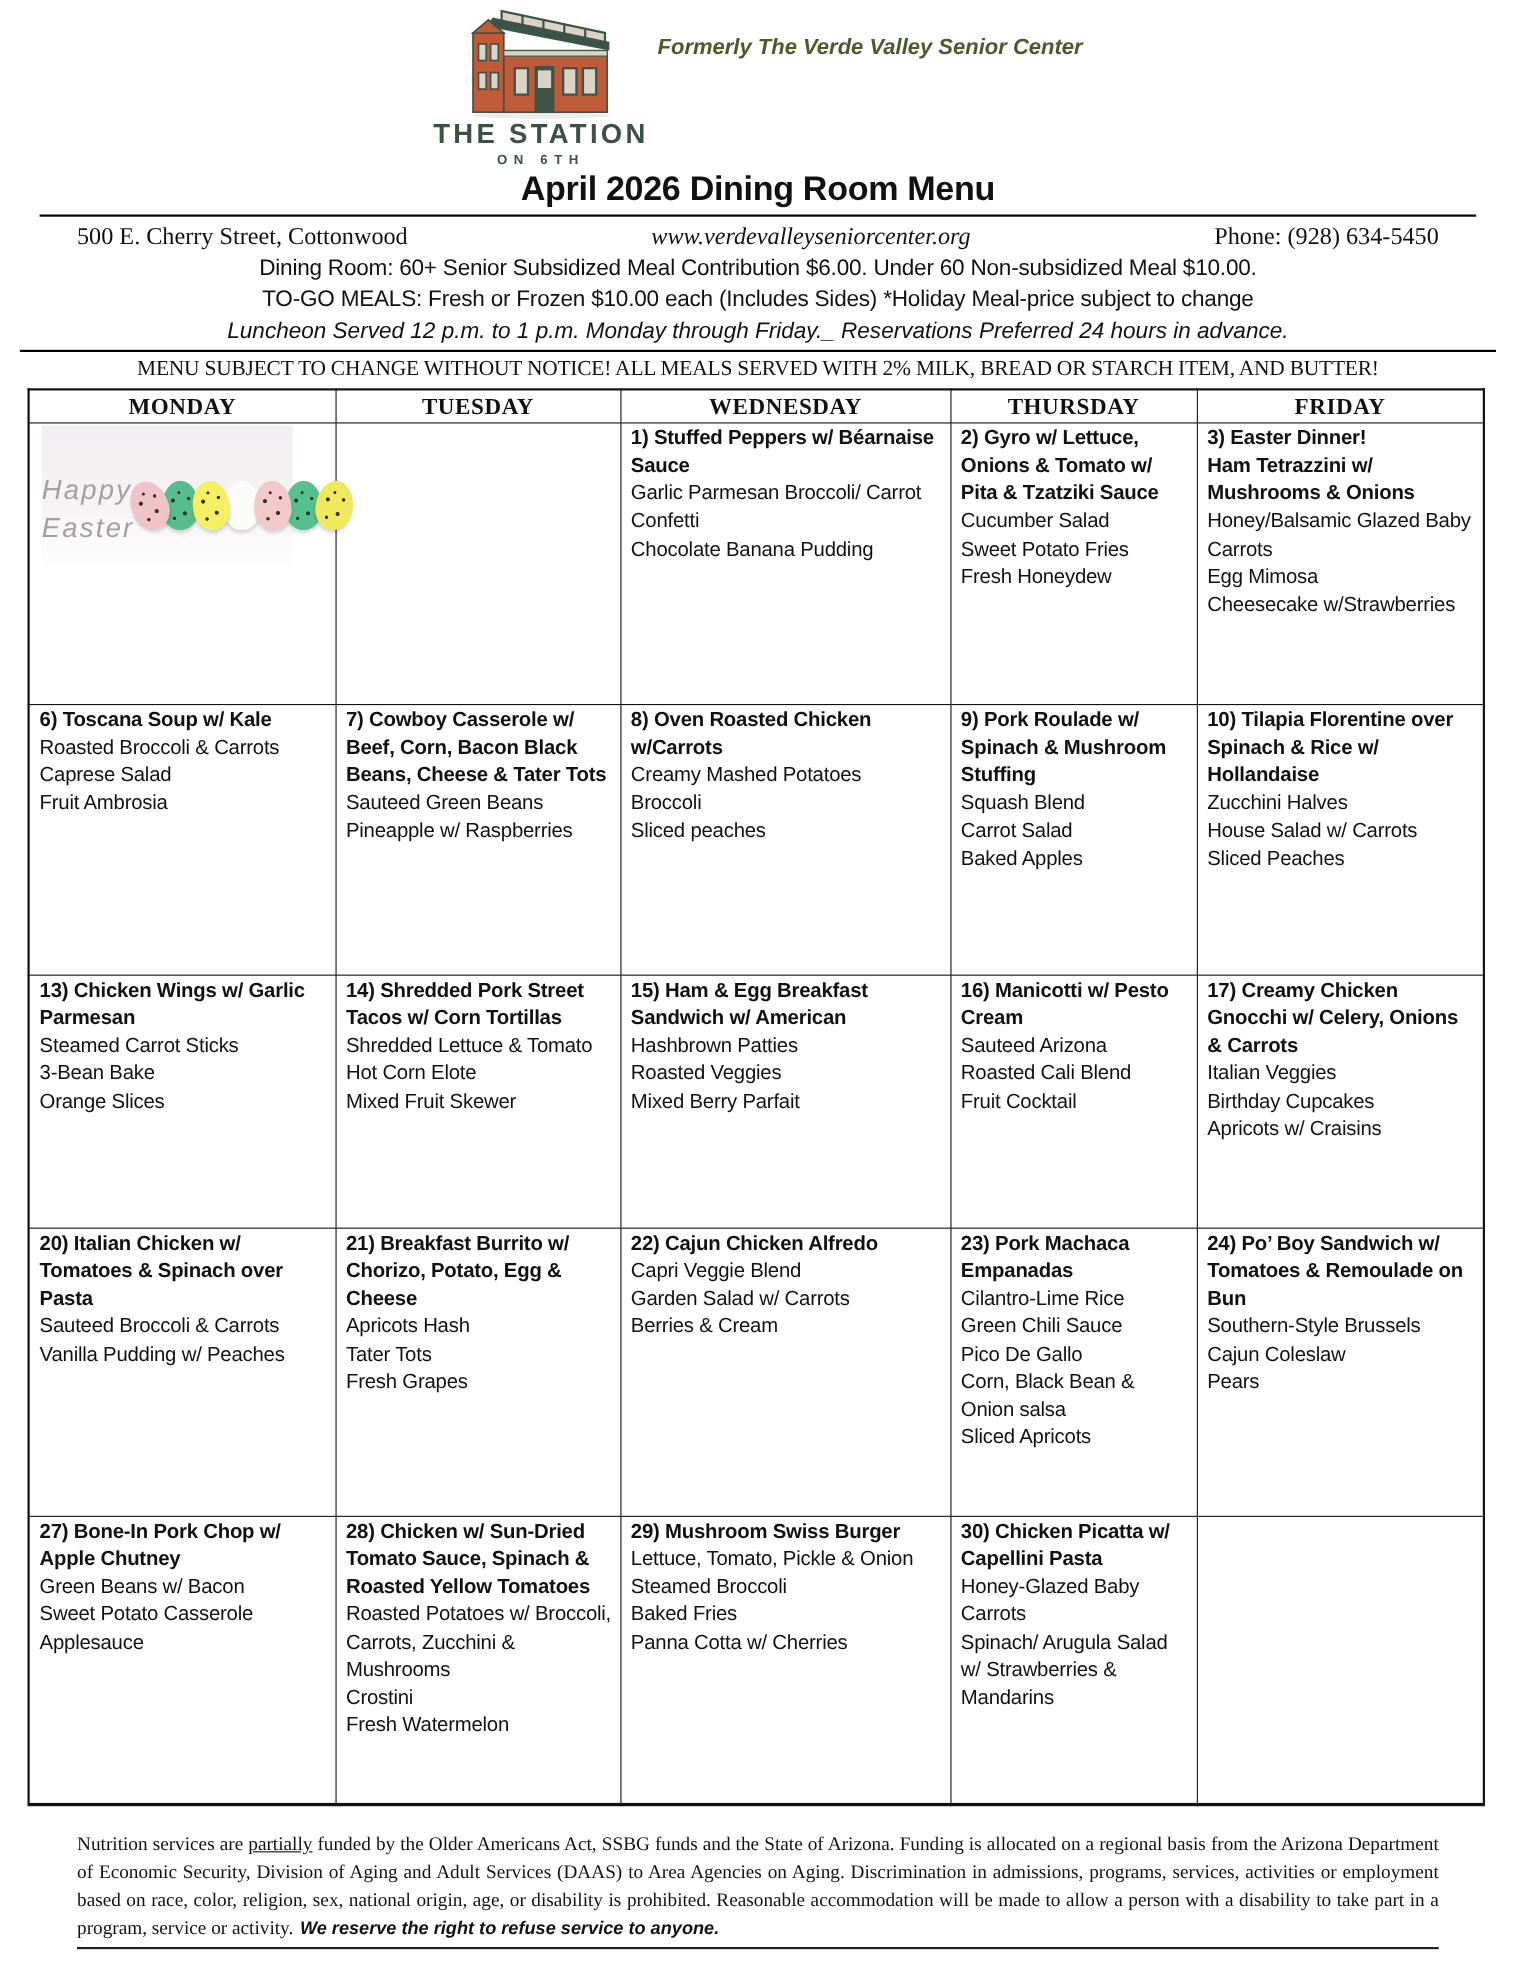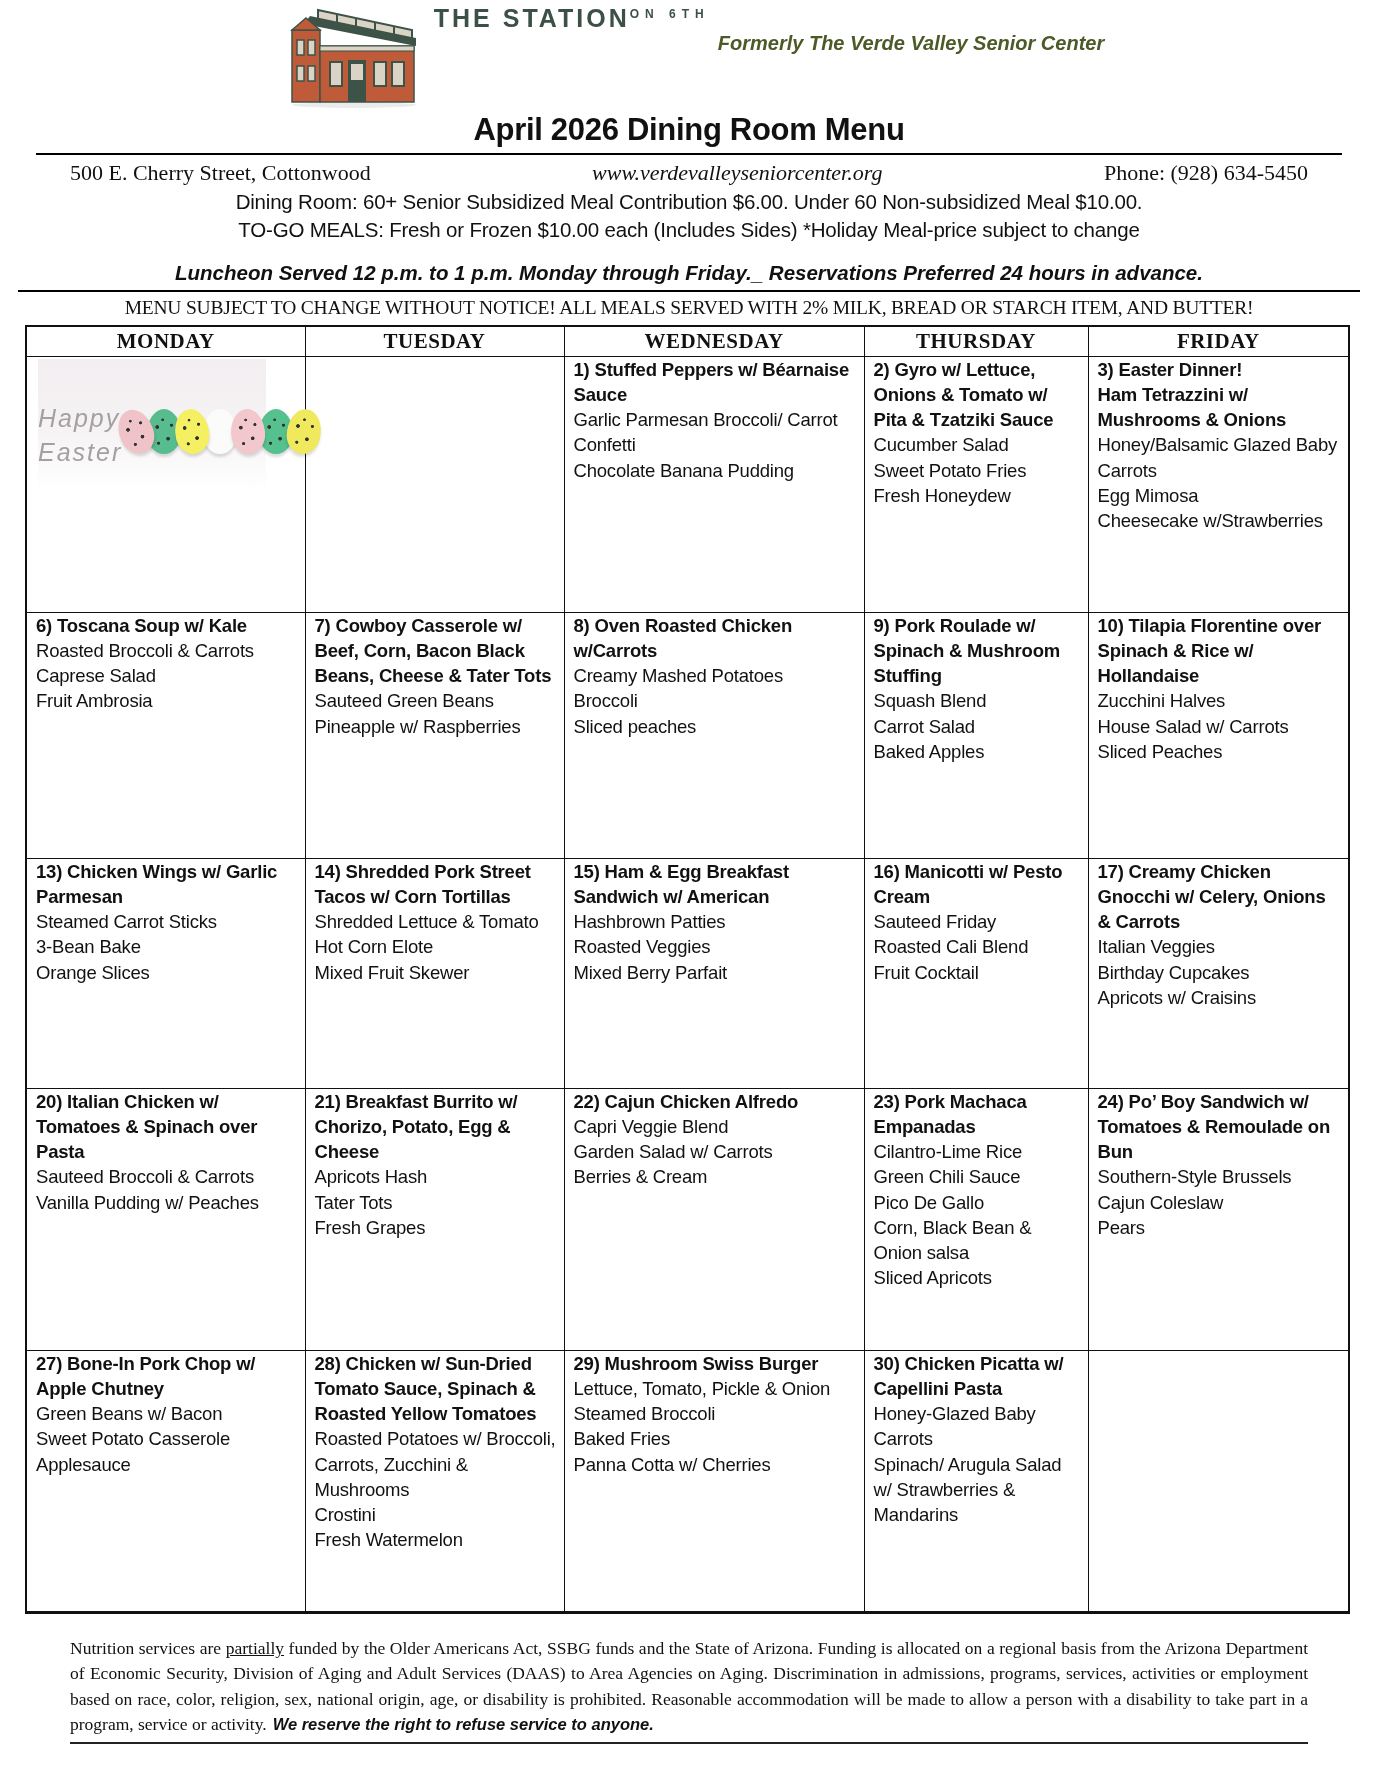--- a/index.html
+++ b/index.html
@@ -4,32 +4,32 @@
 <style>
   :root{
     --building:#bf5b38; --trim:#3e5347; --tagline:#4c5a28; --station:#3c5046;
   }
   *{box-sizing:border-box}
   body{margin:0;background:#ffffff;font-family:"Liberation Sans",sans-serif;color:#111}
   .page{position:relative;width:1378px;height:1786px;background:#fff;overflow:hidden}
 
   
   .masthead{display:flex;justify-content:center;align-items:flex-start;padding-top:6px}
-  .logo-col{display:flex;flex-direction:row;align-items:flex-start}
+  .logo-col{display:flex;flex-direction:column;align-items:center}
   .logo-title{font-weight:bold;font-size:25px;letter-spacing:3px;color:var(--station);margin-top:-2px}
   .logo-sub{font-weight:bold;font-size:12px;letter-spacing:6px;color:var(--station);margin-top:1px}
   .formerly{font-style:italic;font-weight:bold;color:var(--tagline);font-size:20px;margin-top:26px;margin-left:8px}
 
   .title{font-size:31px;font-weight:800;text-align:center;margin:2px 36px 0;padding-bottom:5px;border-bottom:2px solid #000;letter-spacing:-0.3px}
 
   .contact-row{display:flex;justify-content:space-between;margin:5px 70px 0;font-family:"Liberation Serif",serif;font-size:22px}
   .contact-row .site{font-style:italic}
 
   .info{text-align:center;font-size:20.5px;margin-top:4px;letter-spacing:-0.2px}
-  .luncheon{text-align:center;font-size:20.5px;font-weight:bold;font-style:italic;margin:19px 18px 0;padding-bottom:5px;border-bottom:2.5px solid #000}
+  .luncheon{text-align:center;font-size:20.5px;font-weight:normal;font-style:italic;margin:5px 18px 0;padding-bottom:5px;border-bottom:2.5px solid #000}
   .notice{text-align:center;font-family:"Liberation Serif",serif;font-weight:normal;font-size:19.5px;margin-top:5px;letter-spacing:-0.2px}
 
   
   table{border-collapse:collapse;table-layout:fixed;width:1323px;margin:6px 0 0 25px;border:2px solid #111;border-bottom:3px solid #111}
   th{border:1.5px solid #111;font-family:"Liberation Serif",serif;font-size:21px;font-weight:bold;padding:2px 0;letter-spacing:0.5px}
   td{border:1.5px solid #111;vertical-align:top;padding:0 8px 6px 9px;font-size:18.5px;line-height:1.36;letter-spacing:-0.2px}
   tbody tr:nth-child(1) td{height:256px}
   tbody tr:nth-child(2) td{height:246px}
   tbody tr:nth-child(3) td{height:230px}
   tbody tr:nth-child(4) td{height:262px}
@@ -204,21 +204,21 @@
             <div class="cell-item">Mixed Fruit Skewer</div>
           </td>
           <td>
             <div class="cell-title">15) Ham &amp; Egg Breakfast Sandwich w/ American</div>
             <div class="cell-item">Hashbrown Patties</div>
             <div class="cell-item">Roasted Veggies</div>
             <div class="cell-item">Mixed Berry Parfait</div>
           </td>
           <td>
             <div class="cell-title">16) Manicotti w/ Pesto Cream</div>
-            <div class="cell-item">Sauteed Friday</div>
+            <div class="cell-item">Sauteed Arizona</div>
             <div class="cell-item">Roasted Cali Blend</div>
             <div class="cell-item">Fruit Cocktail</div>
           </td>
           <td>
             <div class="cell-title">17) Creamy Chicken Gnocchi w/ Celery, Onions &amp; Carrots</div>
             <div class="cell-item">Italian Veggies</div>
             <div class="cell-item">Birthday Cupcakes</div>
             <div class="cell-item">Apricots w/ Craisins</div>
           </td>
         </tr>

